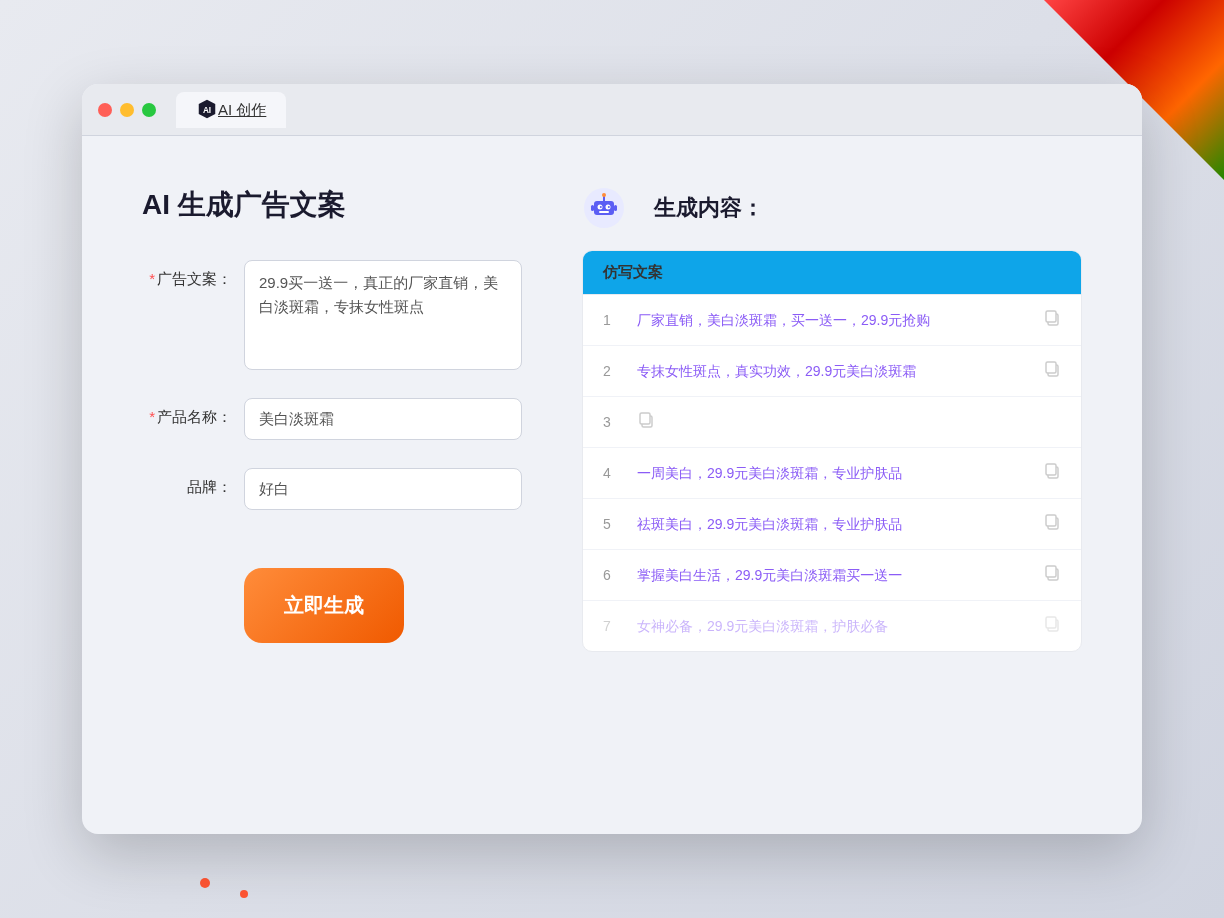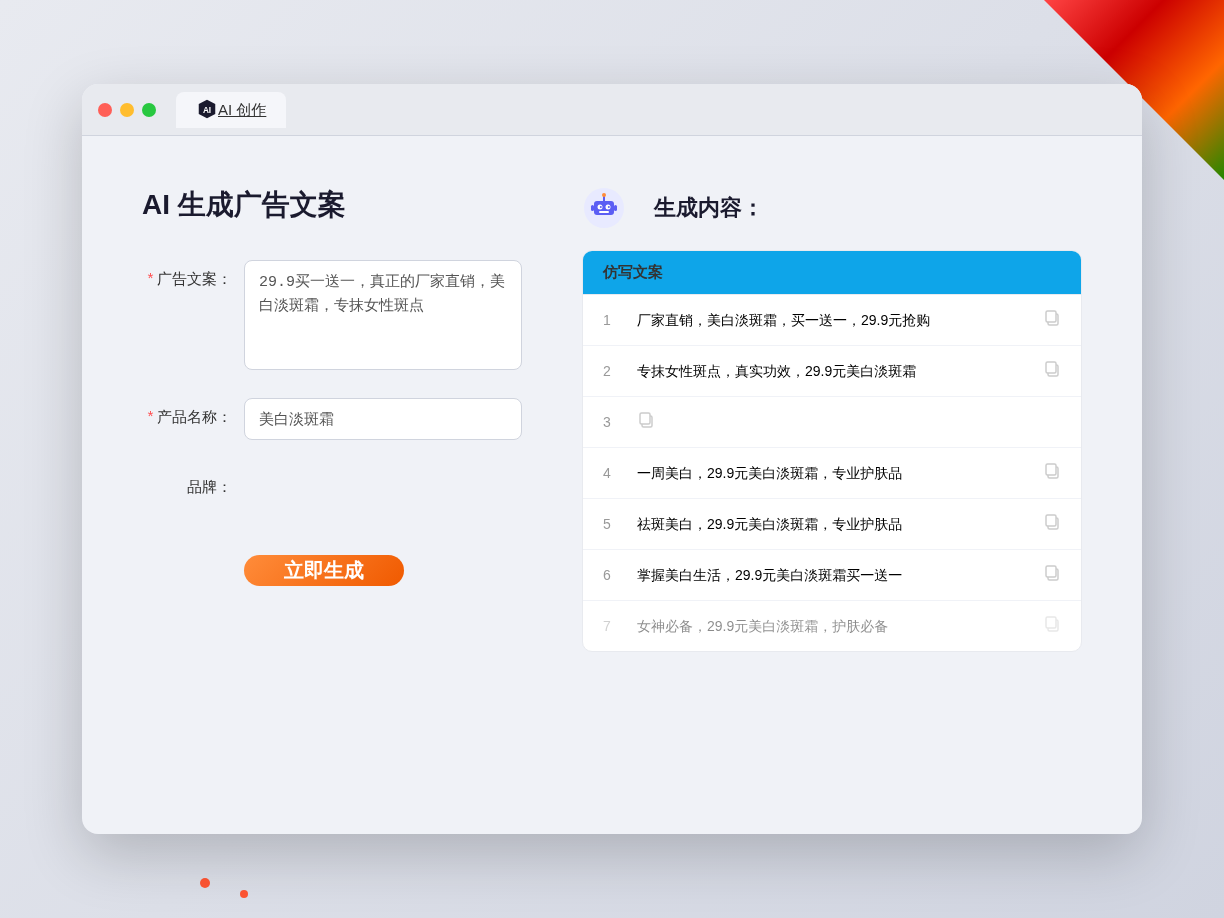--- a/index.html
+++ b/index.html
@@ -111,21 +111,20 @@
       font-weight: 700;
       color: #1a1a2e;
       margin-bottom: 36px;
     }
 
     .form-row {
       display: flex;
       align-items: flex-start;
       margin-bottom: 28px;
       gap: 12px;
-      font-family: Liberation Mono, monospace;
     }
     .form-label {
       font-size: 15px;
       color: #333;
       width: 90px;
       text-align: right;
       padding-top: 10px;
       flex-shrink: 0;
     }
     .required-star {
@@ -150,21 +149,21 @@
     }
     input.form-input {
       height: 42px;
     }
 
     .generate-btn {
       background: linear-gradient(135deg, #ff8c3a, #f05a00);
       color: #fff;
       border: none;
       border-radius: 18px;
-      padding: 2px 40px;
+      padding: 24px 40px;
       font-size: 20px;
       font-weight: 600;
       cursor: pointer;
       margin-top: 30px;
       margin-left: 102px;
       font-family: inherit;
     }
 
     
     .right-panel {
@@ -215,21 +214,21 @@
     }
     .row-num {
       font-size: 14px;
       color: #999;
       width: 20px;
       flex-shrink: 0;
     }
     .row-text {
       flex: 1;
       font-size: 14px;
-      color: #000000;
+      color: #8b5cf6;
       line-height: 1.5;
     }
   </style>
 </head>
 <body>
 
 <div class="corner-top-right"></div>
 <div class="dot-bottom-left"></div>
 <div class="dot-bottom-left2"></div>
 
@@ -268,20 +267,21 @@
       <div class="form-row">
         <label class="form-label">
           <span class="required-star">*</span><span>产品名称：</span>
         </label>
         <input type="text" class="form-input" value="美白淡斑霜" style="">
       </div>
 
       
       <div class="form-row">
         <label class="form-label">品牌：</label>
+        <input type="text" class="form-input" value="好白" style="">
       </div>
 
       <button class="generate-btn">立即生成</button>
     </div>
 
     <div class="right-panel">
       <div class="result-header">
 
         <svg class="robot-icon" viewBox="0 0 44 44" fill="none" xmlns="http://www.w3.org/2000/svg">
           <circle cx="22" cy="22" r="20" fill="#e8eaff"></circle>

